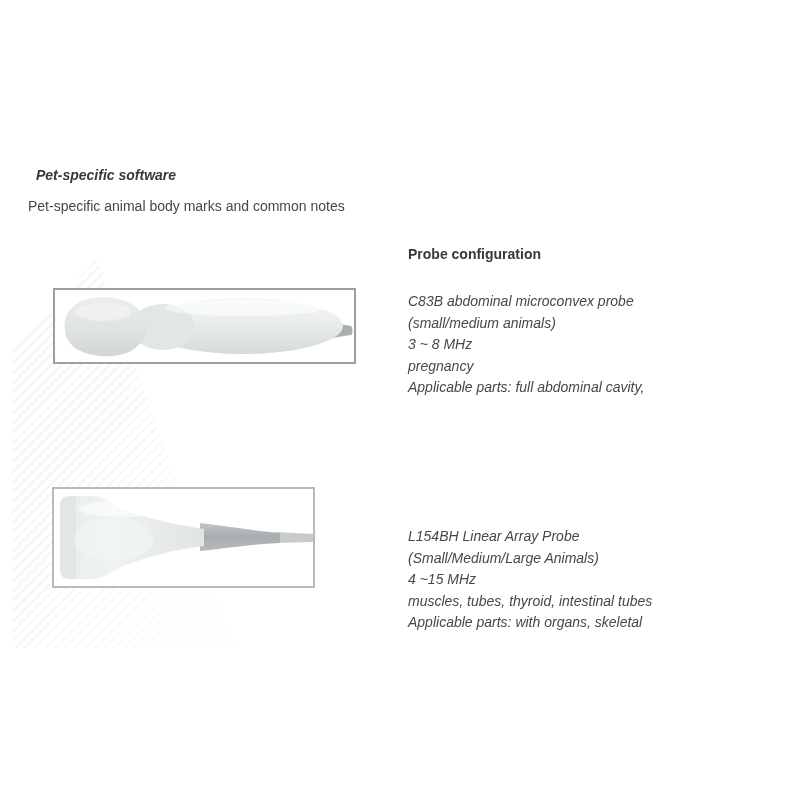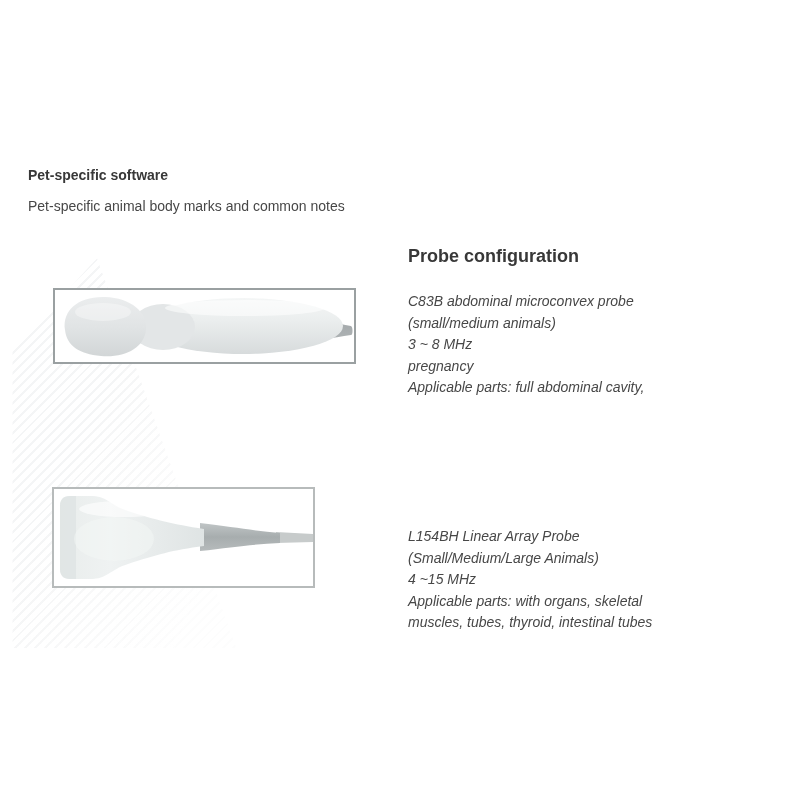--- a/index.html
+++ b/index.html
@@ -28,30 +28,30 @@
     clip-path:polygon(39% 0%, 100% 100%, 2% 100%, 2% 24%);
     opacity:.75;
     pointer-events:none;
   }
   .watermark:after{
     content:"";position:absolute;inset:0;
     background:linear-gradient(115deg, rgba(255,255,255,0) 40%, rgba(255,255,255,.8) 85%);
   }
 
   .h1{
-    position:absolute;left:28px;top:167px;
-    font-size:14px;font-weight:bold;color:var(--heading);
+    position:absolute;left:36px;top:167px;
+    font-size:14px;font-weight:bold;color:var(--heading);font-style:italic;
   }
   .p1{
     position:absolute;left:28px;top:198px;
     font-size:14px;color:var(--text);
   }
   .h2{
     position:absolute;left:408px;top:246px;
-    font-size:18px;font-weight:bold;color:var(--heading);
+    font-size:14px;font-weight:bold;color:var(--heading);
   }
 
   .figure{
     position:absolute;background:#fff;overflow:hidden;
   }
   .figure.f1{left:53px;top:288px;width:303px;height:76px;border:2px solid var(--border1);}
   .figure.f2{left:52px;top:487px;width:263px;height:101px;border:2px solid var(--border2);}
   .figure svg{display:block;width:100%;height:100%;}
 
   .desc{
@@ -140,17 +140,17 @@
 
       <ellipse cx="70" cy="20" rx="45" ry="8" fill="#ffffff" opacity="0.6"></ellipse>
       <ellipse cx="60" cy="50" rx="40" ry="22" fill="#f4f7f6" opacity="0.5"></ellipse>
     </svg>
   </div>
 
   <div class="desc d2">
     <span>L154BH Linear Array Probe</span>
     <span>(Small/Medium/Large Animals)</span>
     <span>4 ~15 MHz</span>
+    <span>muscles, tubes, thyroid, intestinal tubes</span>
     <span>Applicable parts: with organs, skeletal</span>
-    <span>muscles, tubes, thyroid, intestinal tubes</span>
   </div>
 
 </div>
 
 </body></html>

